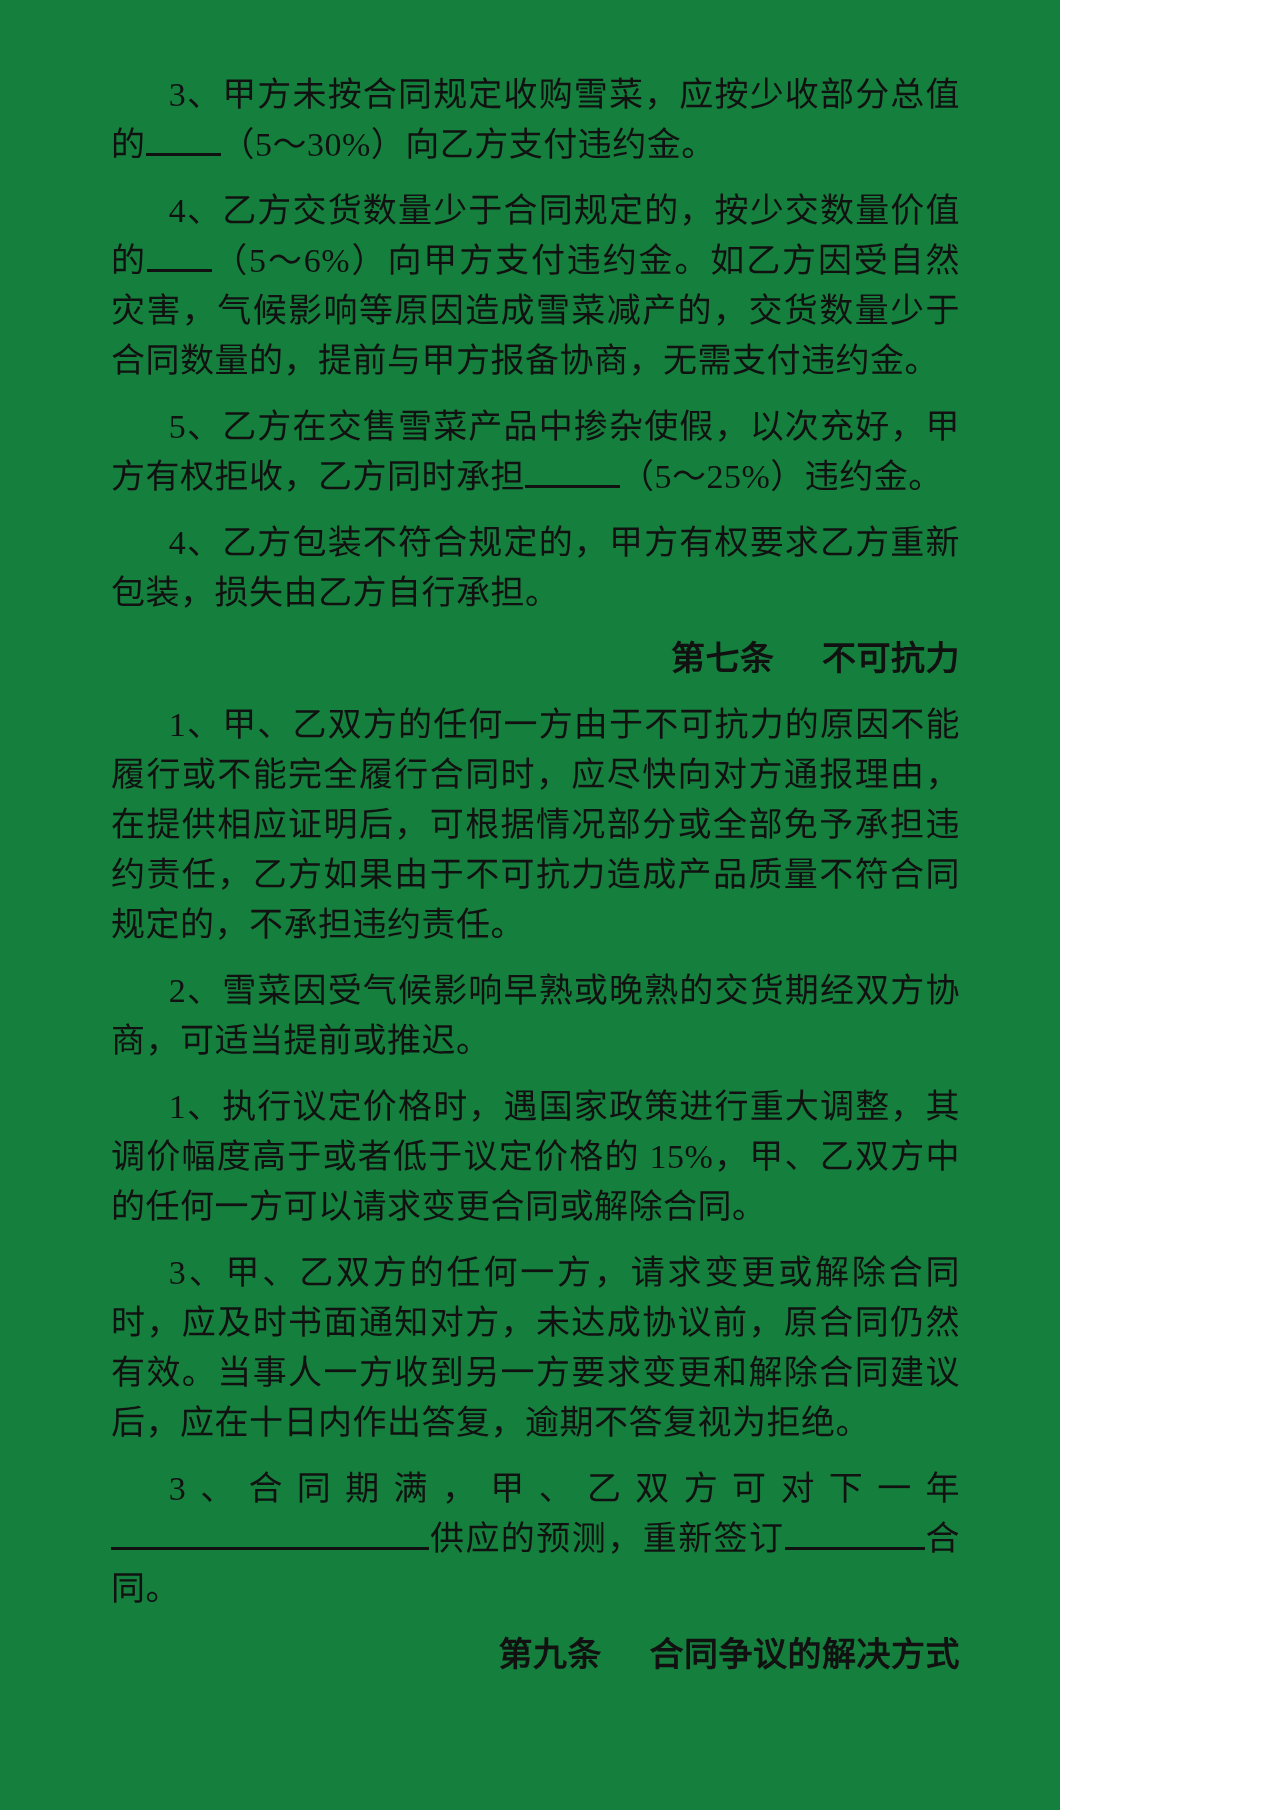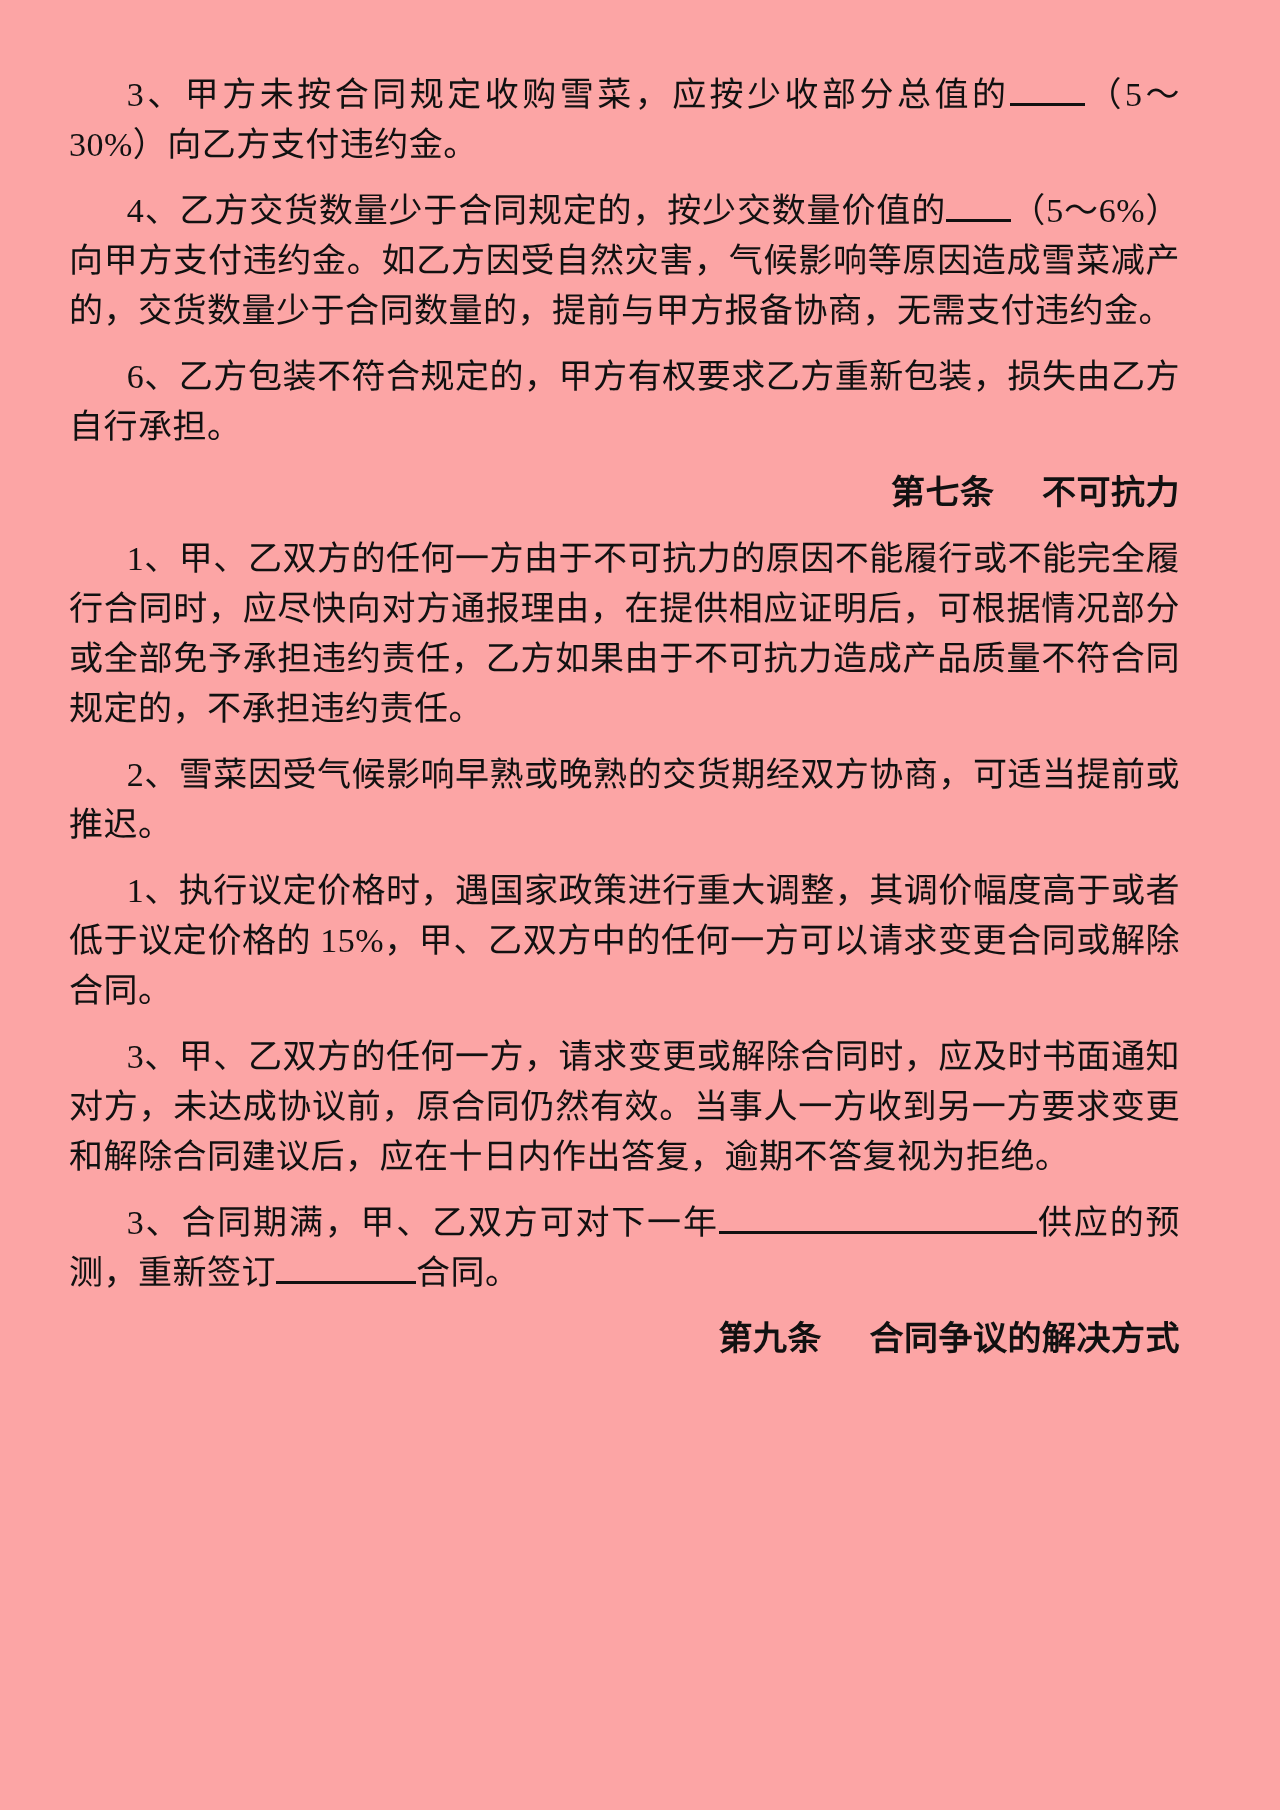--- a/index.html
+++ b/index.html
@@ -9,24 +9,24 @@
   }
   body {
     width: 1280px;
     height: 1810px;
     overflow: hidden;
     font-family: "Liberation Serif", "DejaVu Serif", serif;
     color: #111111;
   }
   .page {
     box-sizing: border-box;
-    width: 1280px;
+    width: 1060px;
     height: 1810px;
-    padding: 70px 100px 0 69px;
-    background: #fca5a5;
+    padding: 70px 100px 0 111px;
+    background: #15803d;
   }
   .doc {
     font-size: 34px;
     line-height: 50px;
     text-align: justify;
     letter-spacing: 0.5px;
   }
   .para {
     margin: 0 0 16px 0;
     text-indent: 1.7em;
@@ -57,22 +57,23 @@
 </head>
 <body>
 
 <main class="page">
   <div class="doc">
 
     <p class="para"><span>3、甲方未按合同规定收购雪菜，应按少收部分总值的</span><span class="blank w75"></span><span>（5～30%）向乙方支付违约金。</span></p>
 
     <p class="para"><span>4、乙方交货数量少于合同规定的，按少交数量价值的</span><span class="blank w65"></span><span>（5～6%）向甲方支付违约金。如乙方因受自然灾害，气候影响等原因造成雪菜减产的，交货数量少于合同数量的，提前与甲方报备协商，无需支付违约金。</span></p>
 
+    <p class="para"><span>5、乙方在交售雪菜产品中掺杂使假，以次充好，甲方有权拒收，乙方同时承担</span><span class="blank w95"></span><span>（5～25%）违约金。</span></p>
 
-    <p class="para"><span>6、乙方包装不符合规定的，甲方有权要求乙方重新包装，损失由乙方自行承担。</span></p>
+    <p class="para"><span>4、乙方包装不符合规定的，甲方有权要求乙方重新包装，损失由乙方自行承担。</span></p>
 
     <p class="heading"><span>第七条</span><span class="title-gap"></span><span>不可抗力</span></p>
 
     <p class="para"><span>1、甲、乙双方的任何一方由于不可抗力的原因不能履行或不能完全履行合同时，应尽快向对方通报理由，在提供相应证明后，可根据情况部分或全部免予承担违约责任，乙方如果由于不可抗力造成产品质量不符合同规定的，不承担违约责任。</span></p>
 
     <p class="para"><span>2、雪菜因受气候影响早熟或晚熟的交货期经双方协商，可适当提前或推迟。</span></p>
 
 
     <p class="para"><span>1、执行议定价格时，遇国家政策进行重大调整，其调价幅度高于或者低于议定价格的 15%，甲、乙双方中的任何一方可以请求变更合同或解除合同。</span></p>
 

